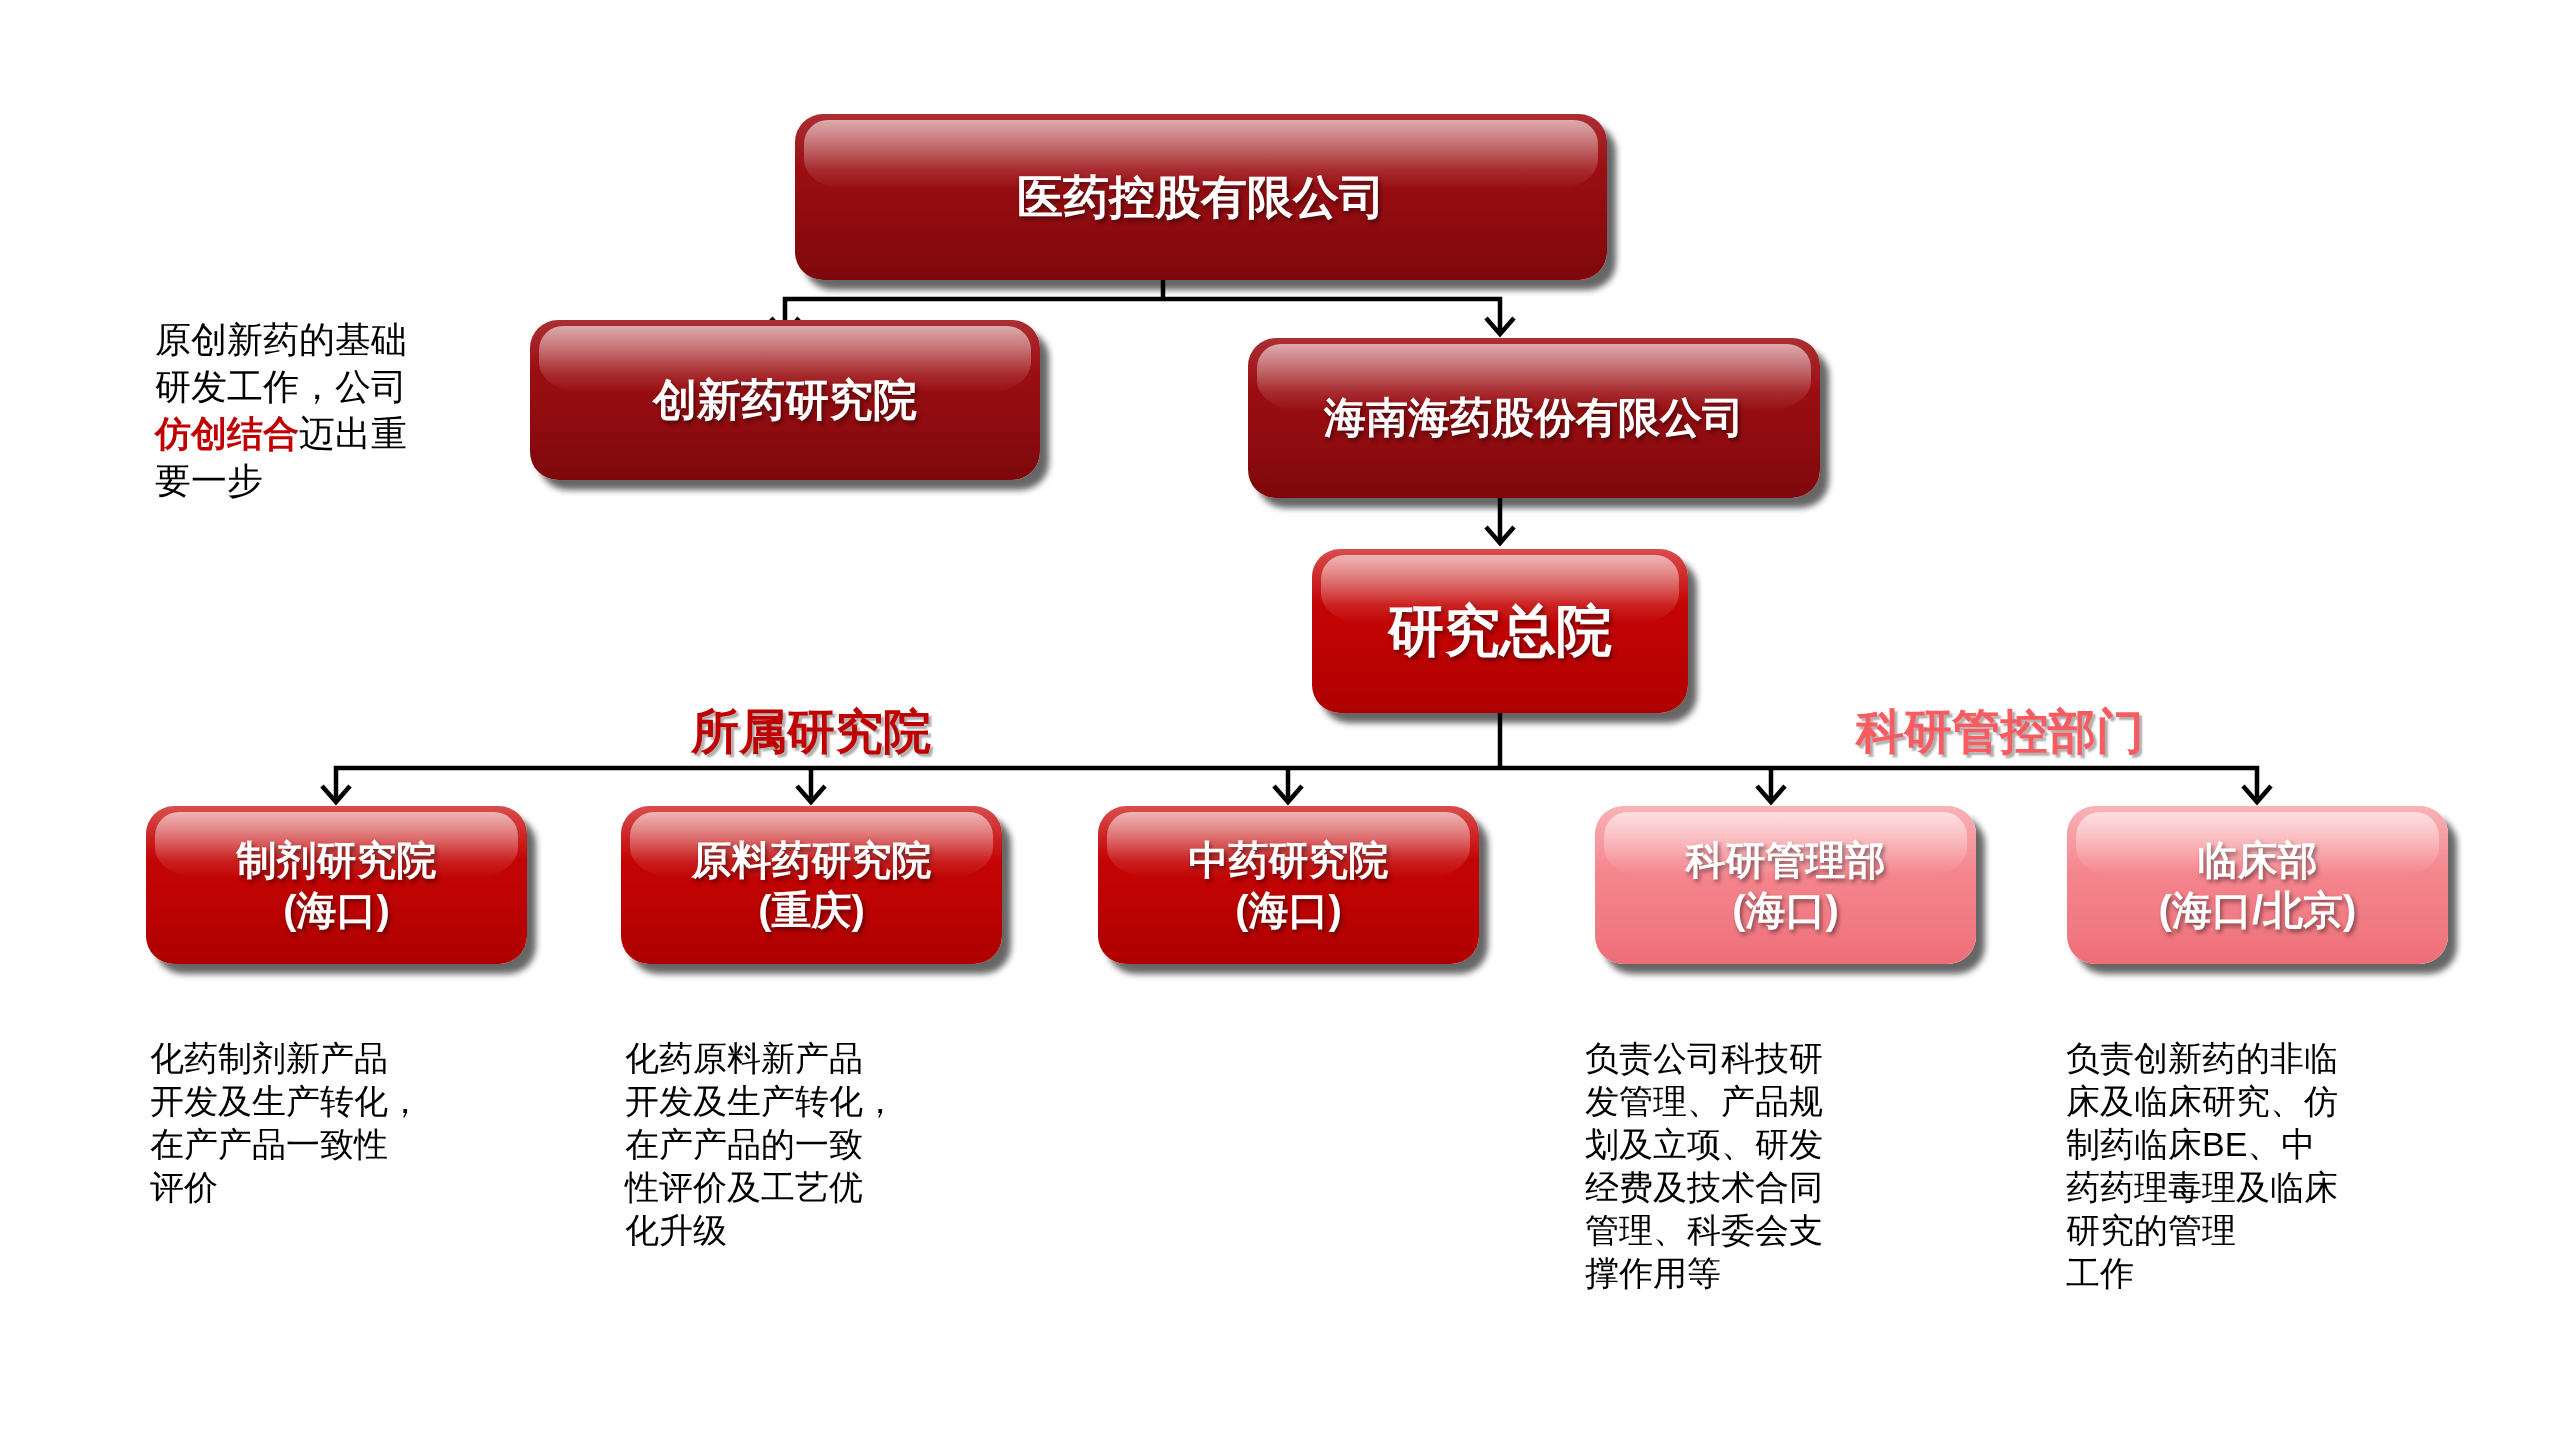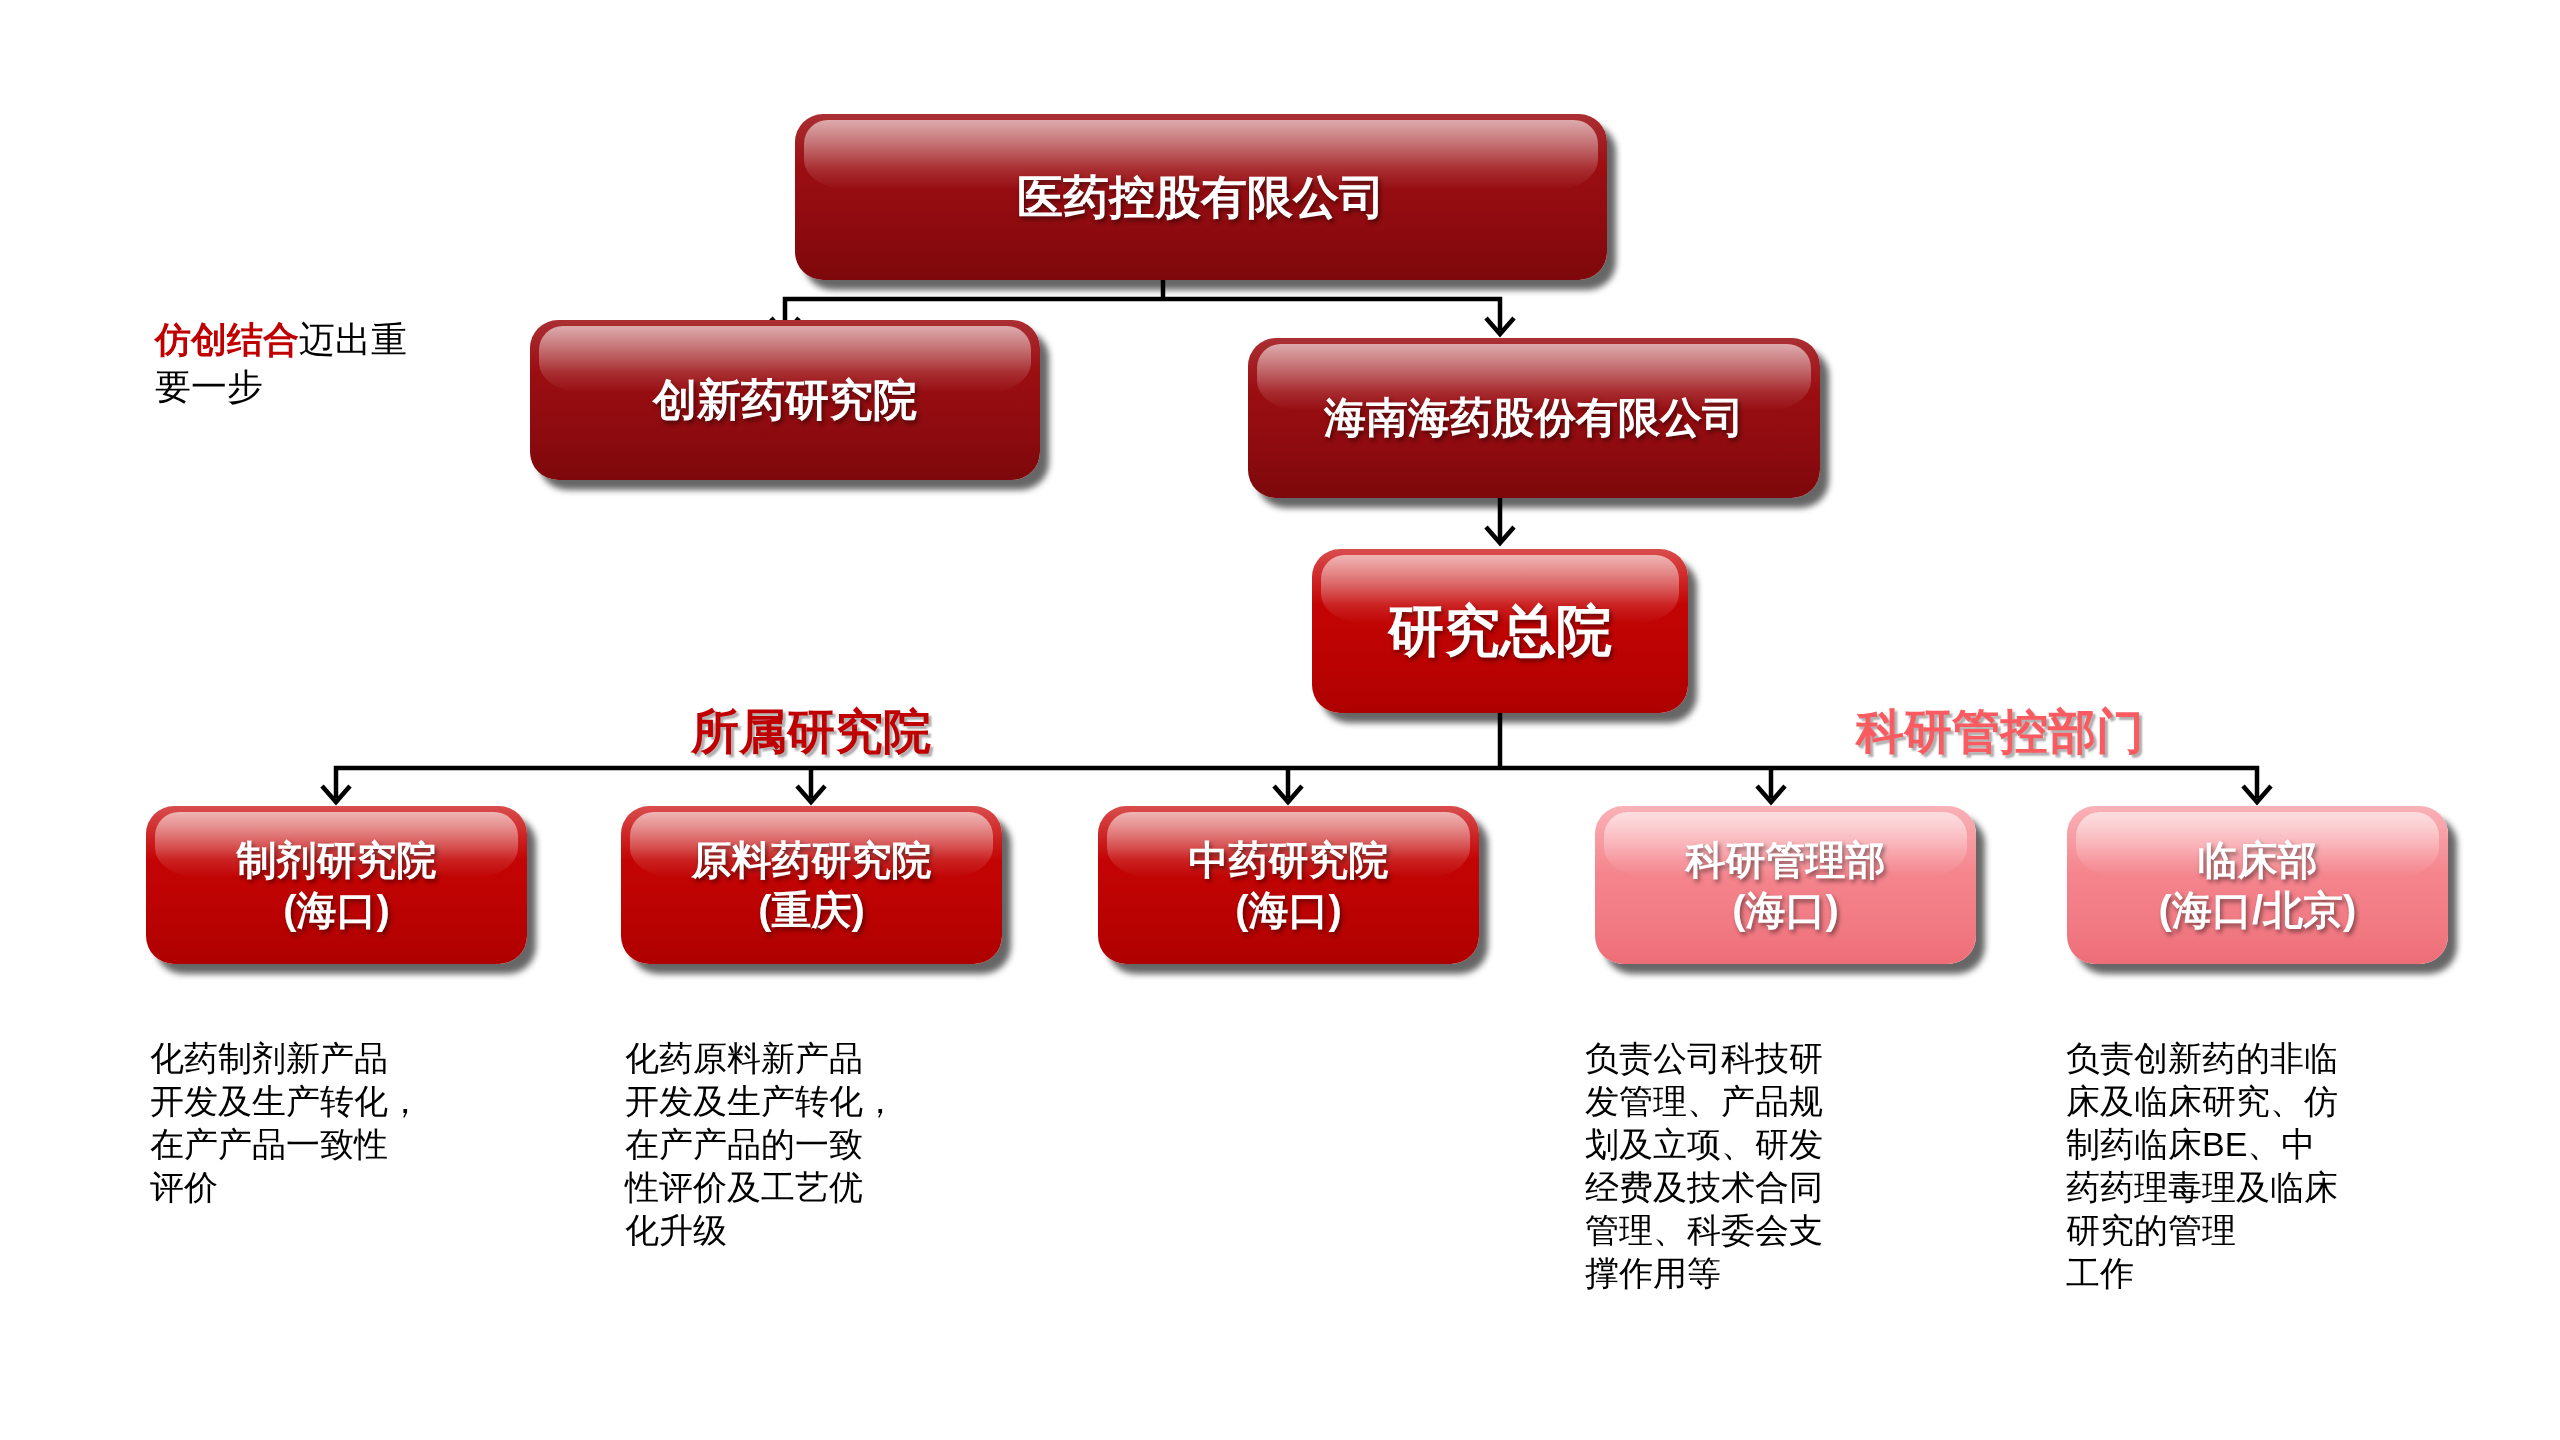--- a/index.html
+++ b/index.html
@@ -150,21 +150,23 @@
       <line x1="1288" y1="768" x2="1288" y2="798"></line>
       <line x1="1771" y1="768" x2="1771" y2="798"></line>
       <polyline points="322,786 336,802 350,786"></polyline>
       <polyline points="797,786 811,802 825,786"></polyline>
       <polyline points="1274,786 1288,802 1302,786"></polyline>
       <polyline points="1757,786 1771,802 1785,786"></polyline>
       <polyline points="2243,786 2257,802 2271,786"></polyline>
     </g>
   </svg>
 
-  <div class="note"><span class="hl">仿创结合</span><span>迈出重
+  <div class="note"><span>原创新药的基础
+研发工作，公司
+</span><span class="hl">仿创结合</span><span>迈出重
 要一步</span></div>
 
   <div class="box dark node-root">
     <span class="box-label">医药控股有限公司</span>
   </div>
 
   <div class="box dark node-innovation">
     <span class="box-label">创新药研究院</span>
   </div>
 

